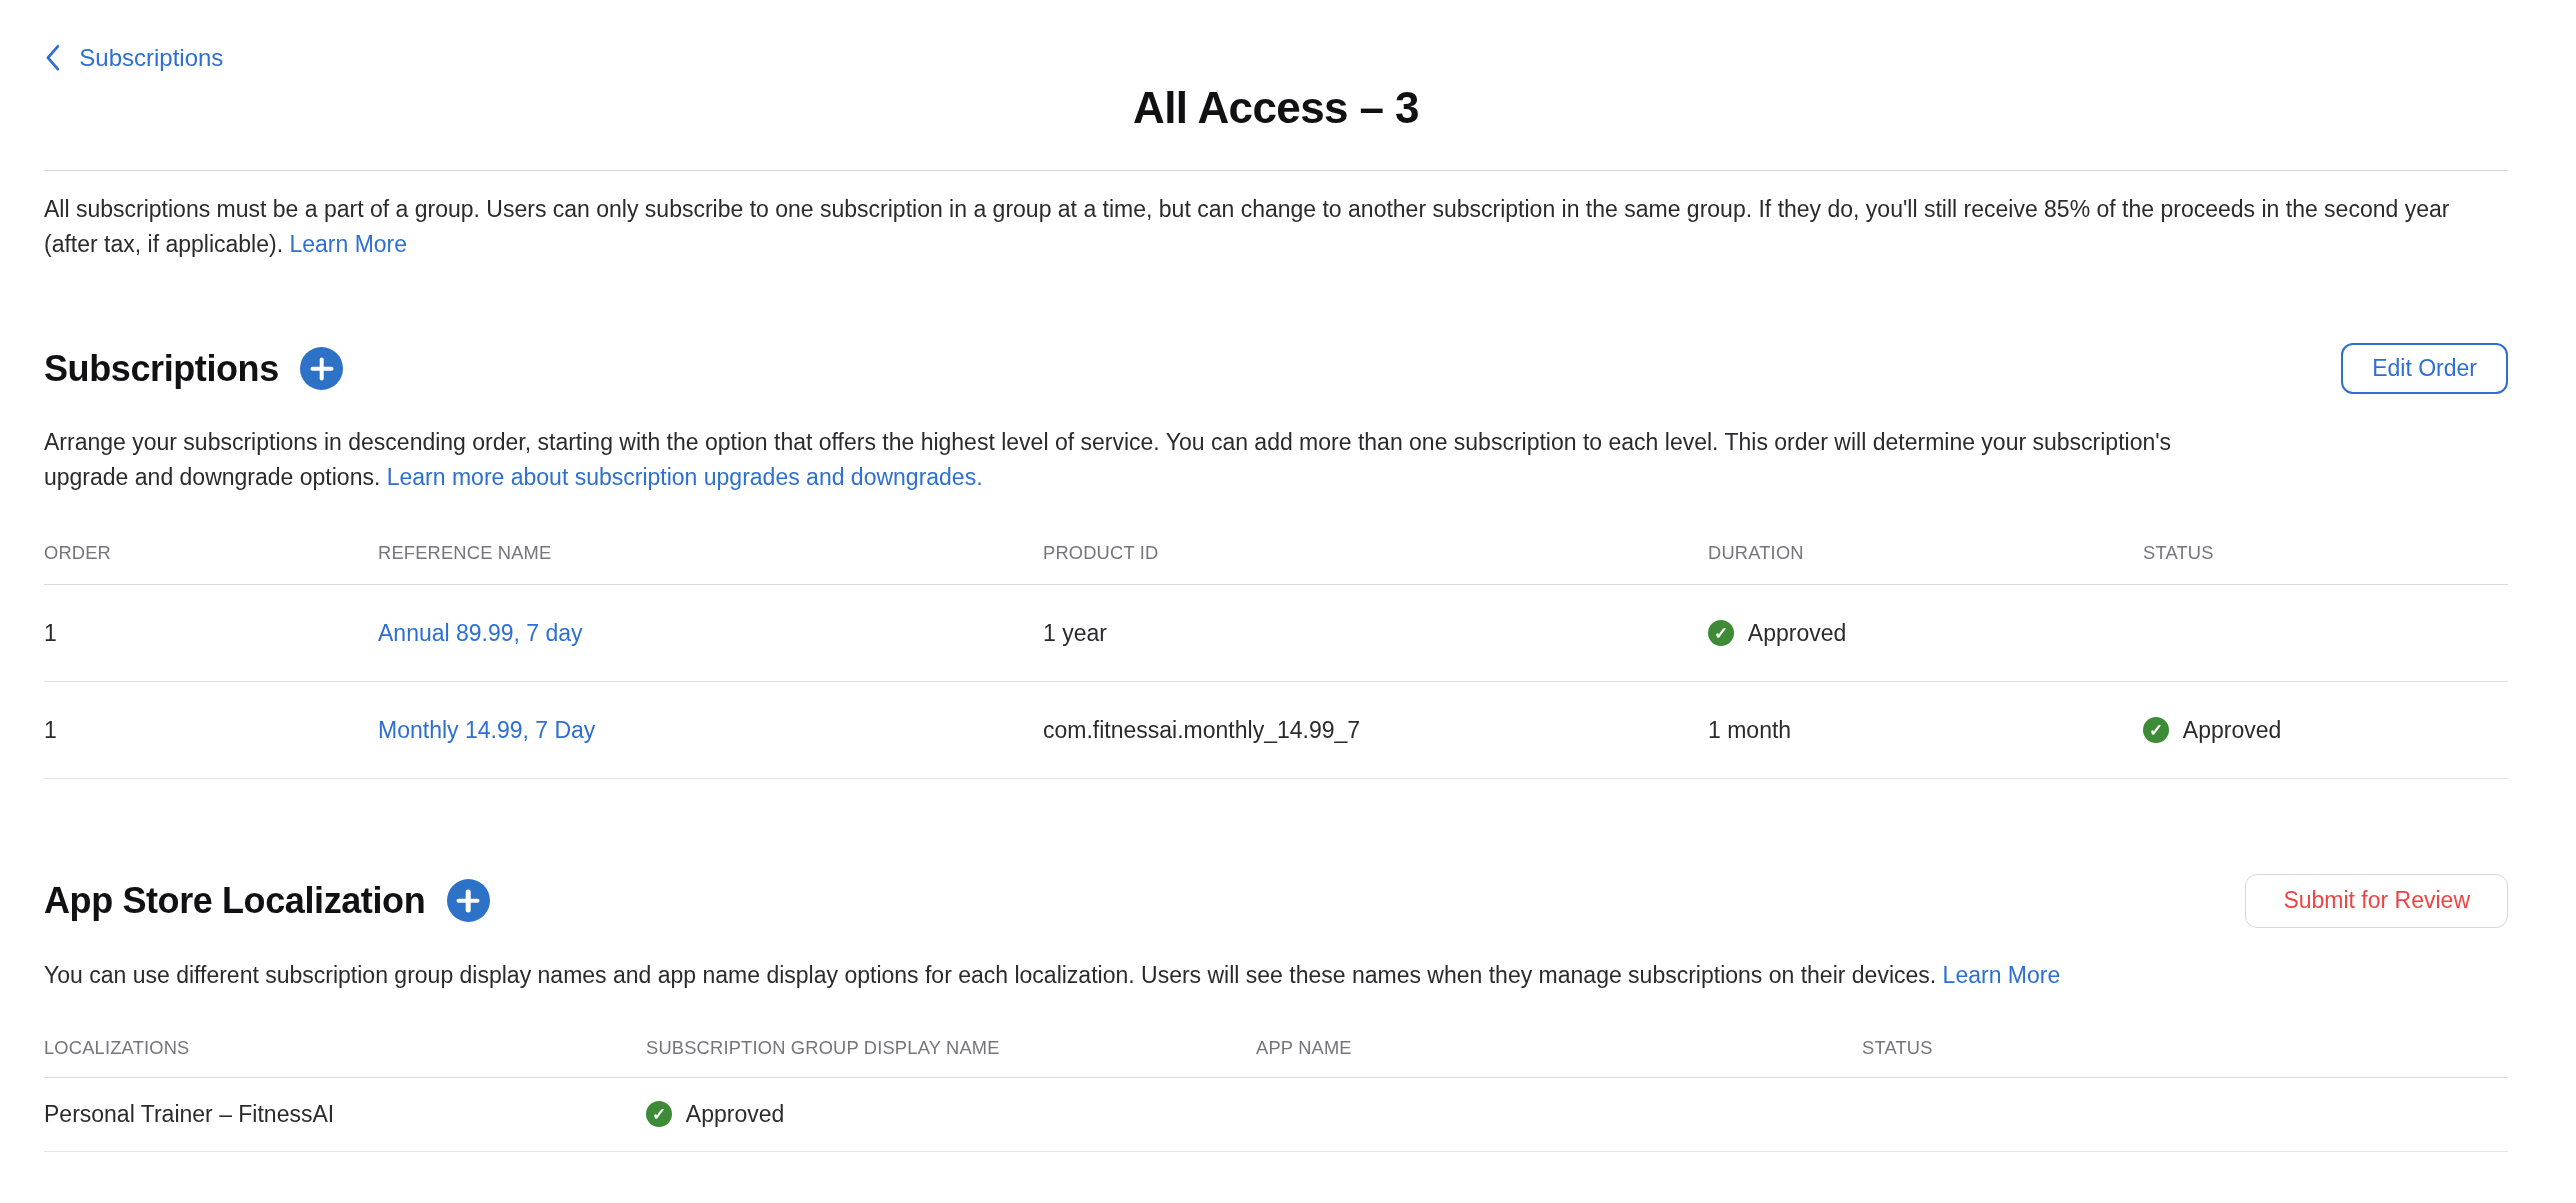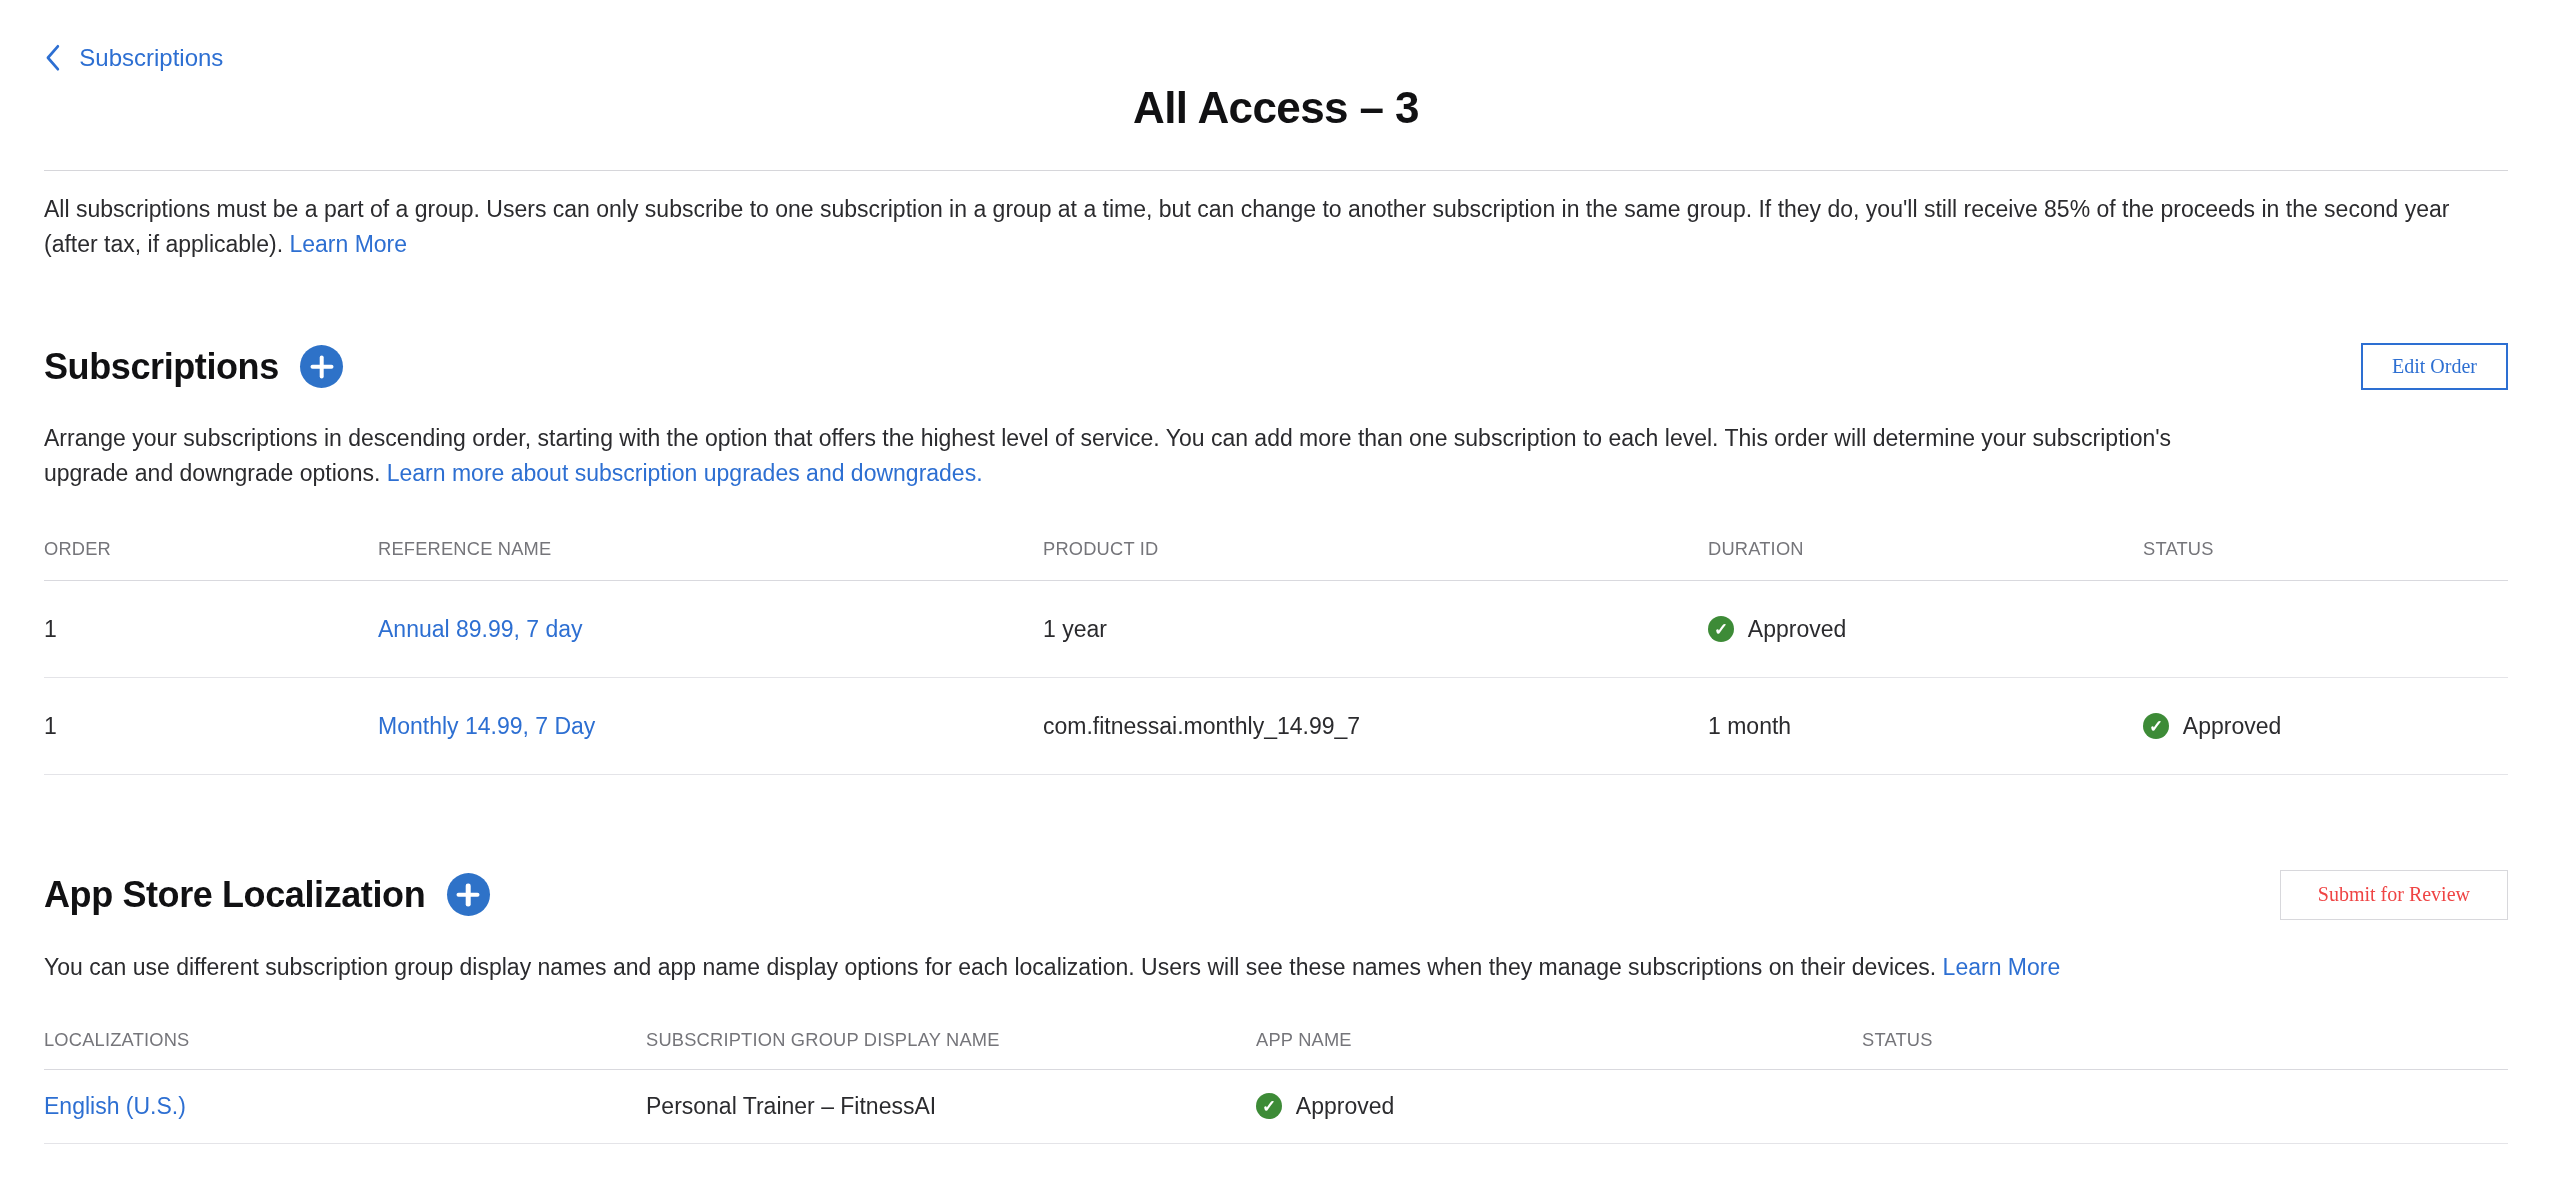--- a/index.html
+++ b/index.html
@@ -107,23 +107,23 @@
     position: absolute;
     background: #ffffff;
     border-radius: 2.3px;
     left: 50%;
     top: 50%;
   }
   .plus-icon::before { width: 23px; height: 4.6px; transform: translate(-50%, -50%); }
   .plus-icon::after  { width: 4.6px;  height: 23px; transform: translate(-50%, -50%); }
 
   .btn {
-    font-family: Liberation Serif, serif;
-    font-size: 20px;
-    border-radius: 0;
+    font-family: Liberation Sans, sans-serif;
+    font-size: 23px;
+    border-radius: 12px;
     background: #ffffff;
     cursor: pointer;
   }
   .btn-outline-blue {
     color: #2d6fd2;
     border: 2.3px solid #2d6fd2;
     padding: 10px 29px;
   }
   .btn-disabled {
     color: #ef4444;
@@ -287,21 +287,20 @@
 
   <div>
     <div class="grid-row t2-cols thead-row t2-head">
       <span>LOCALIZATIONS</span>
       <span>SUBSCRIPTION GROUP DISPLAY NAME</span>
       <span>APP NAME</span>
       <span>STATUS</span>
     </div>
 
     <div class="grid-row t2-cols trow t2-row">
-      <span><a class="cell-link">English (U.S.)</a></span>
       <span>Personal Trainer – FitnessAI</span>
       <span class="status-cell">
         <span class="check-circle">✓</span>
         <span>Approved</span>
       </span>
     </div>
   </div>
 
 </div>
 

